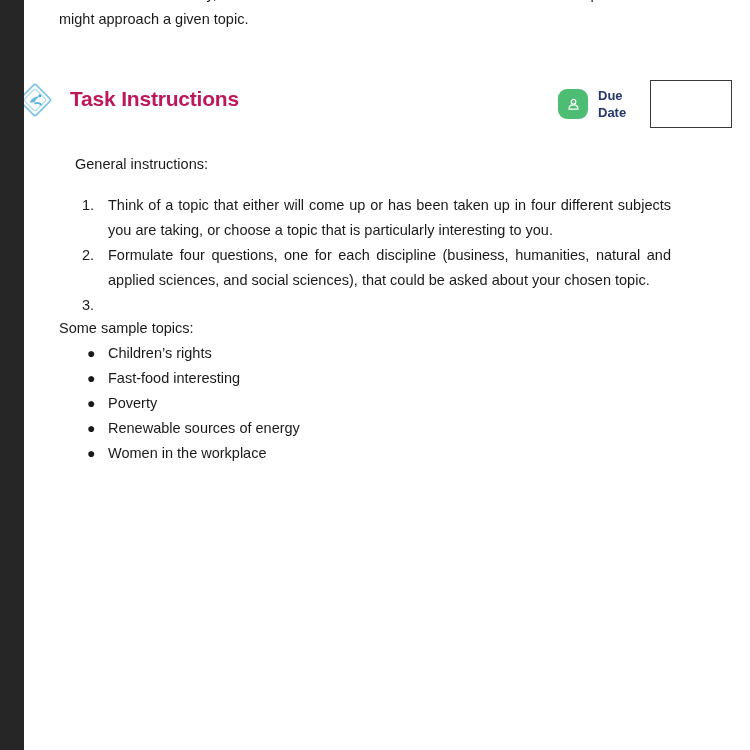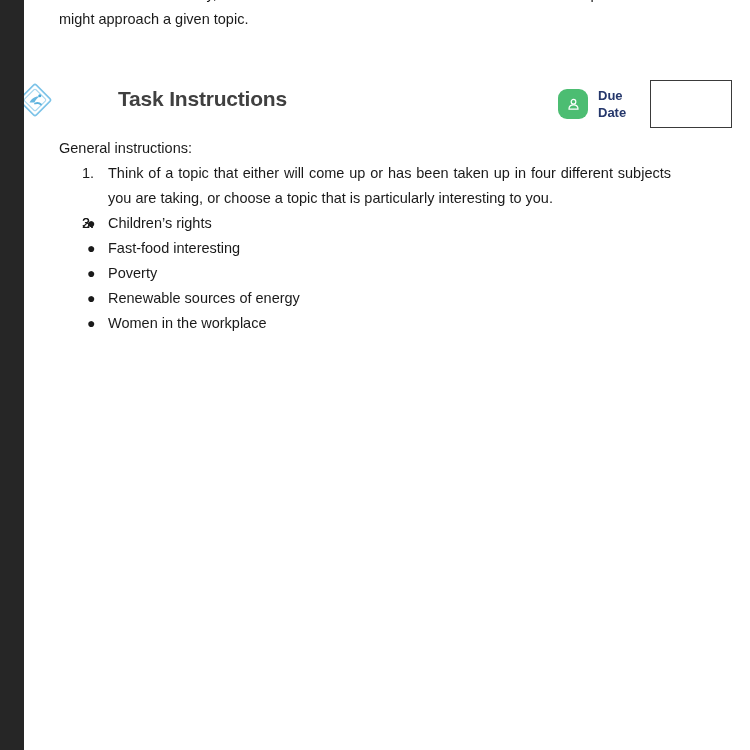--- a/index.html
+++ b/index.html
@@ -77,24 +77,23 @@
     width: 34px;
     height: 34px;
     flex: 0 0 34px;
     position: relative;
     top: 1px;
   }
 
   #section-title {
     font-size: 21px;
     font-weight: bold;
-    color: #404040;
+    color: #be185d;
     letter-spacing: -0.2px;
     white-space: nowrap;
-    margin-left: 48px;
   }
 
   
   #due-date-group {
     position: absolute;
     right: 0;
     top: -2px;
     display: flex;
     align-items: center;
     gap: 10px;
@@ -133,21 +132,21 @@
     position: absolute;
     left: 59px;
     top: 136px;
     width: 612px;
     color: #1a1a1a;
     font-size: 14.5px;
     line-height: 25px;
   }
 
   .lead-line {
-    margin: 0;
+    margin: 16px;
     font-size: 14.5px;
     line-height: 25px;
   }
 
   #numbered-list {
     list-style: none;
     margin: 0;
     padding: 0;
   }
   #numbered-list > li {
@@ -234,26 +233,28 @@
 
     <p class="lead-line">General instructions:</p>
 
     <ol id="numbered-list">
       <li>
         <span class="li-marker">1.</span>
         <span class="li-text">Think of a topic that either will come up or has been taken up in four different subjects you are taking, or choose a topic that is particularly interesting to you.</span>
       </li>
       <li>
         <span class="li-marker">2.</span>
+        <span class="li-text">Formulate four questions, one for each discipline (business, humanities, natural and applied sciences, and social sciences), that could be asked about your chosen topic.</span>
       </li>
       <li>
         <span class="li-marker">3.</span>
       </li>
     </ol>
 
+    <p id="sample-topics-lead" class="lead-line">Some sample topics:</p>
 
     <ul id="bullet-list">
       <li>
         <span class="bullet-marker">●</span>
         <span class="li-text">Children’s rights</span>
       </li>
       <li>
         <span class="bullet-marker">●</span>
         <span class="li-text">Fast-food interesting</span>
       </li>

